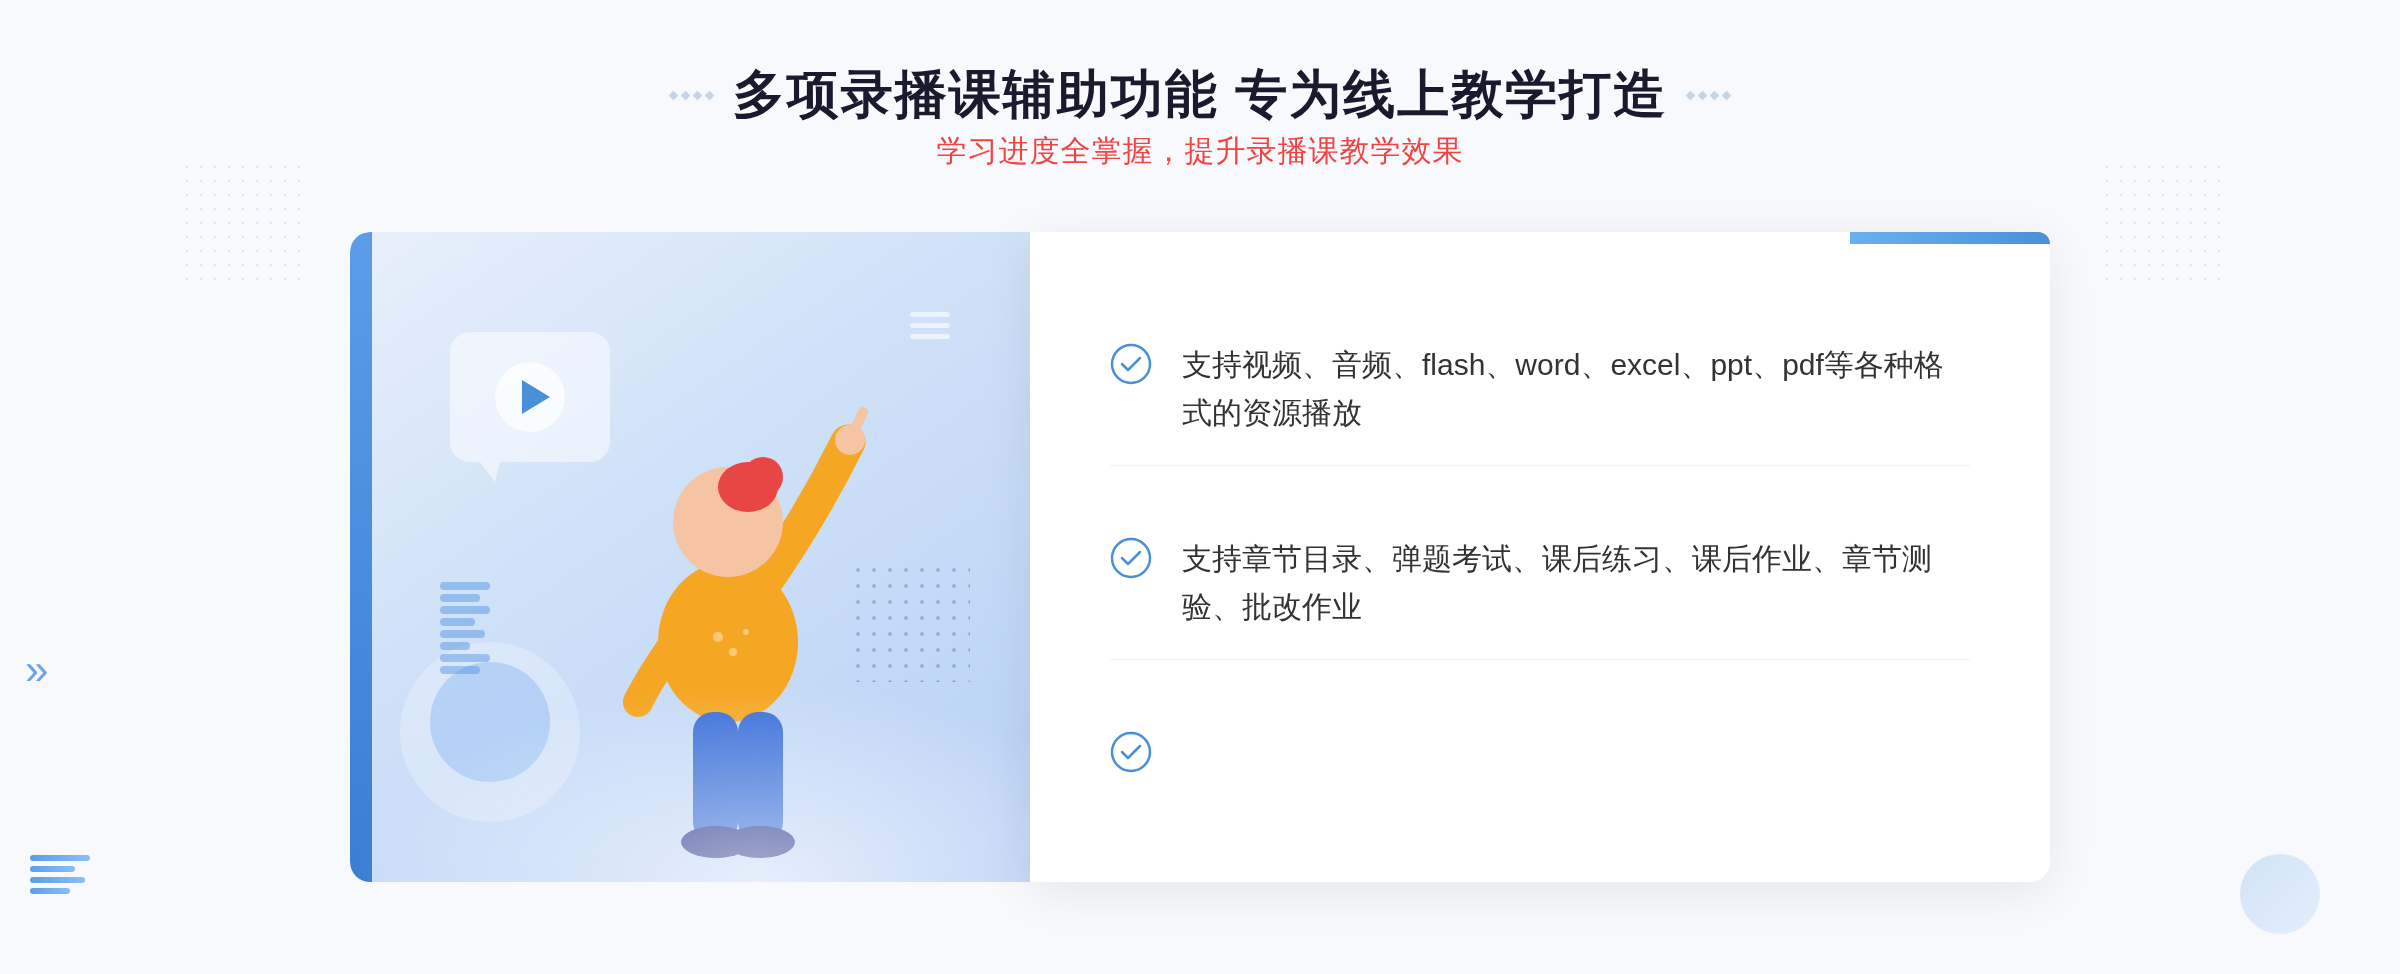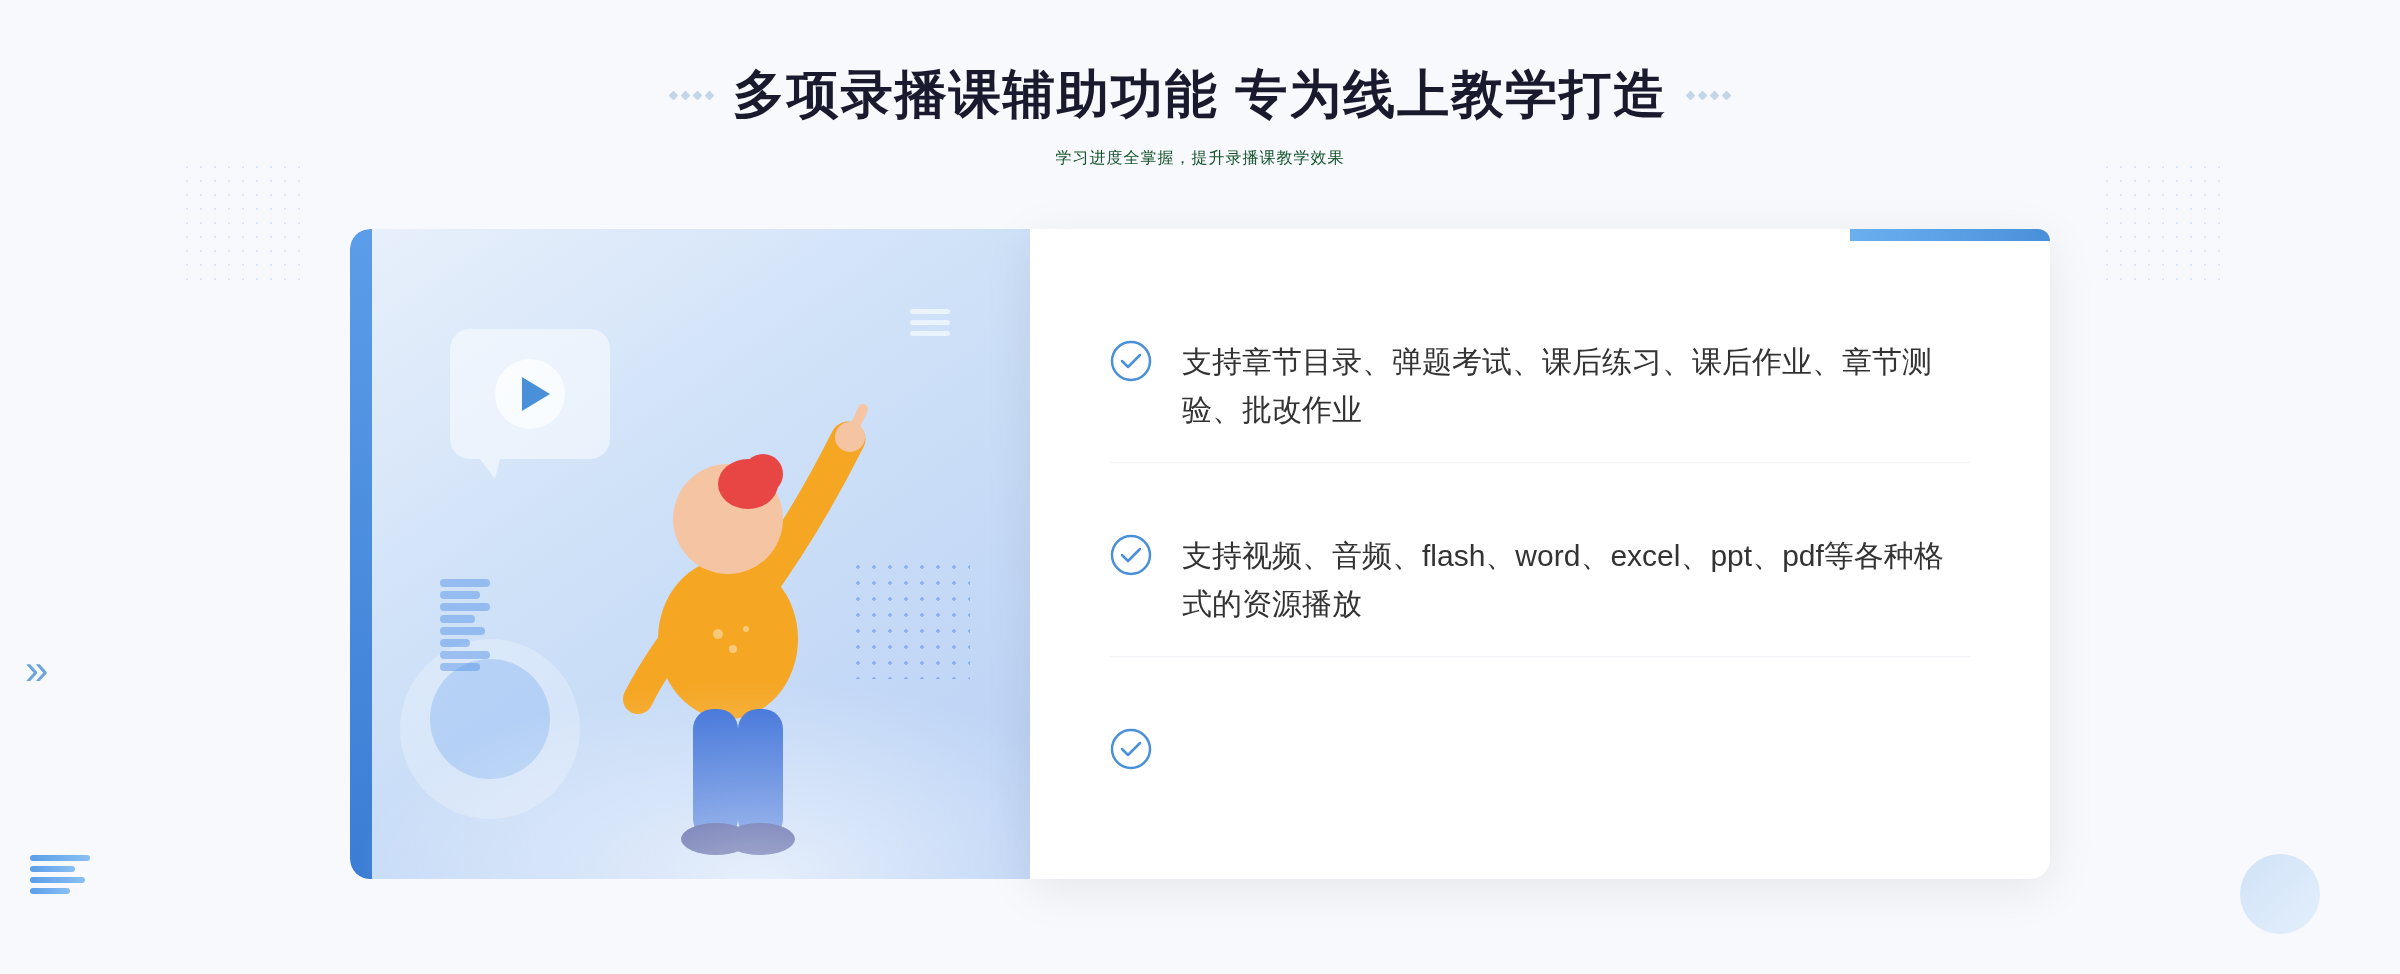--- a/index.html
+++ b/index.html
@@ -64,21 +64,21 @@
       margin-bottom: 60px;
       position: relative;
       z-index: 1;
     }
 
     .header-title-row {
       display: flex;
       align-items: center;
       justify-content: center;
       gap: 20px;
-      margin-bottom: 18px;
+      margin-bottom: 1px;
     }
 
     .title-dots {
       display: flex;
       gap: 5px;
       align-items: center;
     }
 
     .title-dot {
       width: 7px;
@@ -89,22 +89,22 @@
     }
 
     .page-title {
       font-size: 52px;
       font-weight: 600;
       color: #1a1a2e;
       letter-spacing: 2px;
     }
 
     .page-subtitle {
-      font-size: 16px;
-      color: #14532d;
+      font-size: 30px;
+      color: #ef4444;
       letter-spacing: 1px;
     }
 
     
     .main-content {
       display: flex;
       align-items: stretch;
       width: 1700px;
       position: relative;
       z-index: 1;
@@ -413,29 +413,29 @@
 
     <div class="features-panel" style="position:relative;">
 
       <div style="position:absolute; top:0; right:0; width:200px; height:12px; background: linear-gradient(90deg, #6ab0f0, #4a90d9); border-radius:0 20px 0 0;"></div>
 
       <div class="feature-item">
         <svg class="check-icon" viewBox="0 0 42 42" fill="none">
           <circle cx="21" cy="21" r="19" stroke="#4a90d9" stroke-width="2.5" fill="none"></circle>
           <path d="M12 21 L18 27 L30 15" stroke="#4a90d9" stroke-width="2.5" stroke-linecap="round" stroke-linejoin="round"></path>
         </svg>
-        <span class="feature-text">支持章节目录、弹题考试、课后练习、课后作业、章节测验、批改作业</span>
+        <span class="feature-text">支持视频、音频、flash、word、excel、ppt、pdf等各种格式的资源播放</span>
       </div>
 
       <div class="feature-item">
         <svg class="check-icon" viewBox="0 0 42 42" fill="none">
           <circle cx="21" cy="21" r="19" stroke="#4a90d9" stroke-width="2.5" fill="none"></circle>
           <path d="M12 21 L18 27 L30 15" stroke="#4a90d9" stroke-width="2.5" stroke-linecap="round" stroke-linejoin="round"></path>
         </svg>
-        <span class="feature-text">支持视频、音频、flash、word、excel、ppt、pdf等各种格式的资源播放</span>
+        <span class="feature-text">支持章节目录、弹题考试、课后练习、课后作业、章节测验、批改作业</span>
       </div>
 
       <div class="feature-item">
         <svg class="check-icon" viewBox="0 0 42 42" fill="none">
           <circle cx="21" cy="21" r="19" stroke="#4a90d9" stroke-width="2.5" fill="none"></circle>
           <path d="M12 21 L18 27 L30 15" stroke="#4a90d9" stroke-width="2.5" stroke-linecap="round" stroke-linejoin="round"></path>
         </svg>
       </div>
 
 

